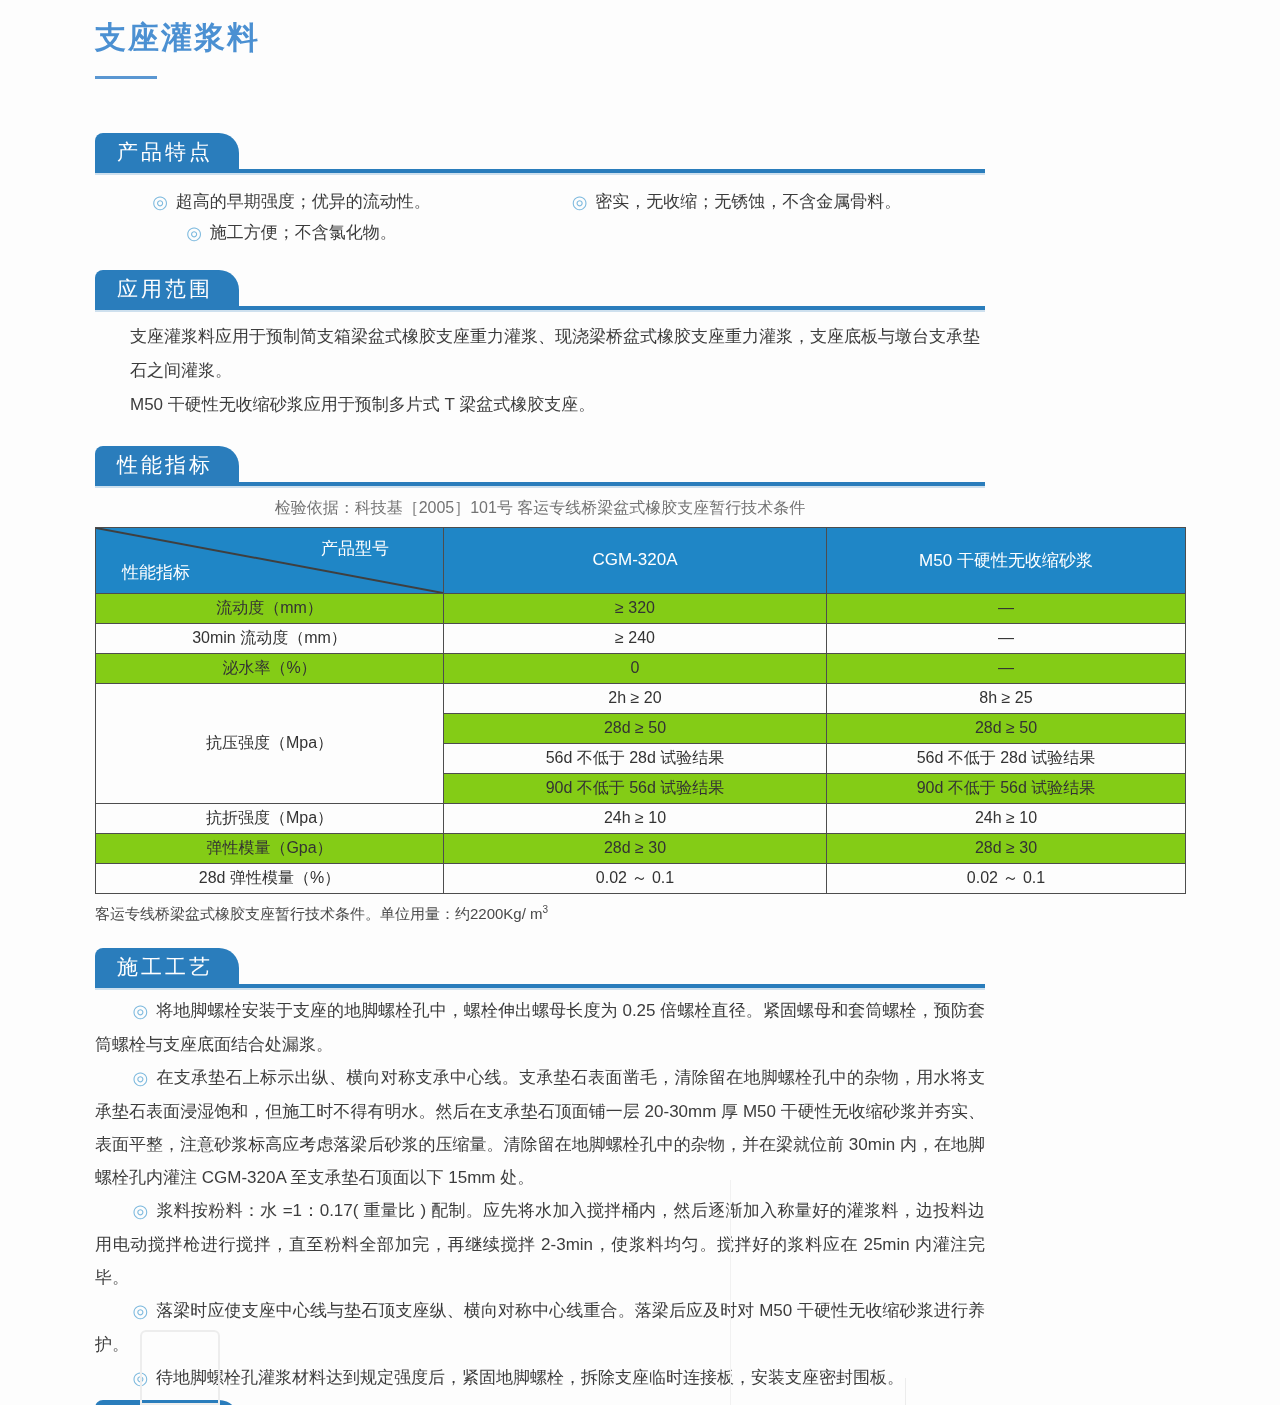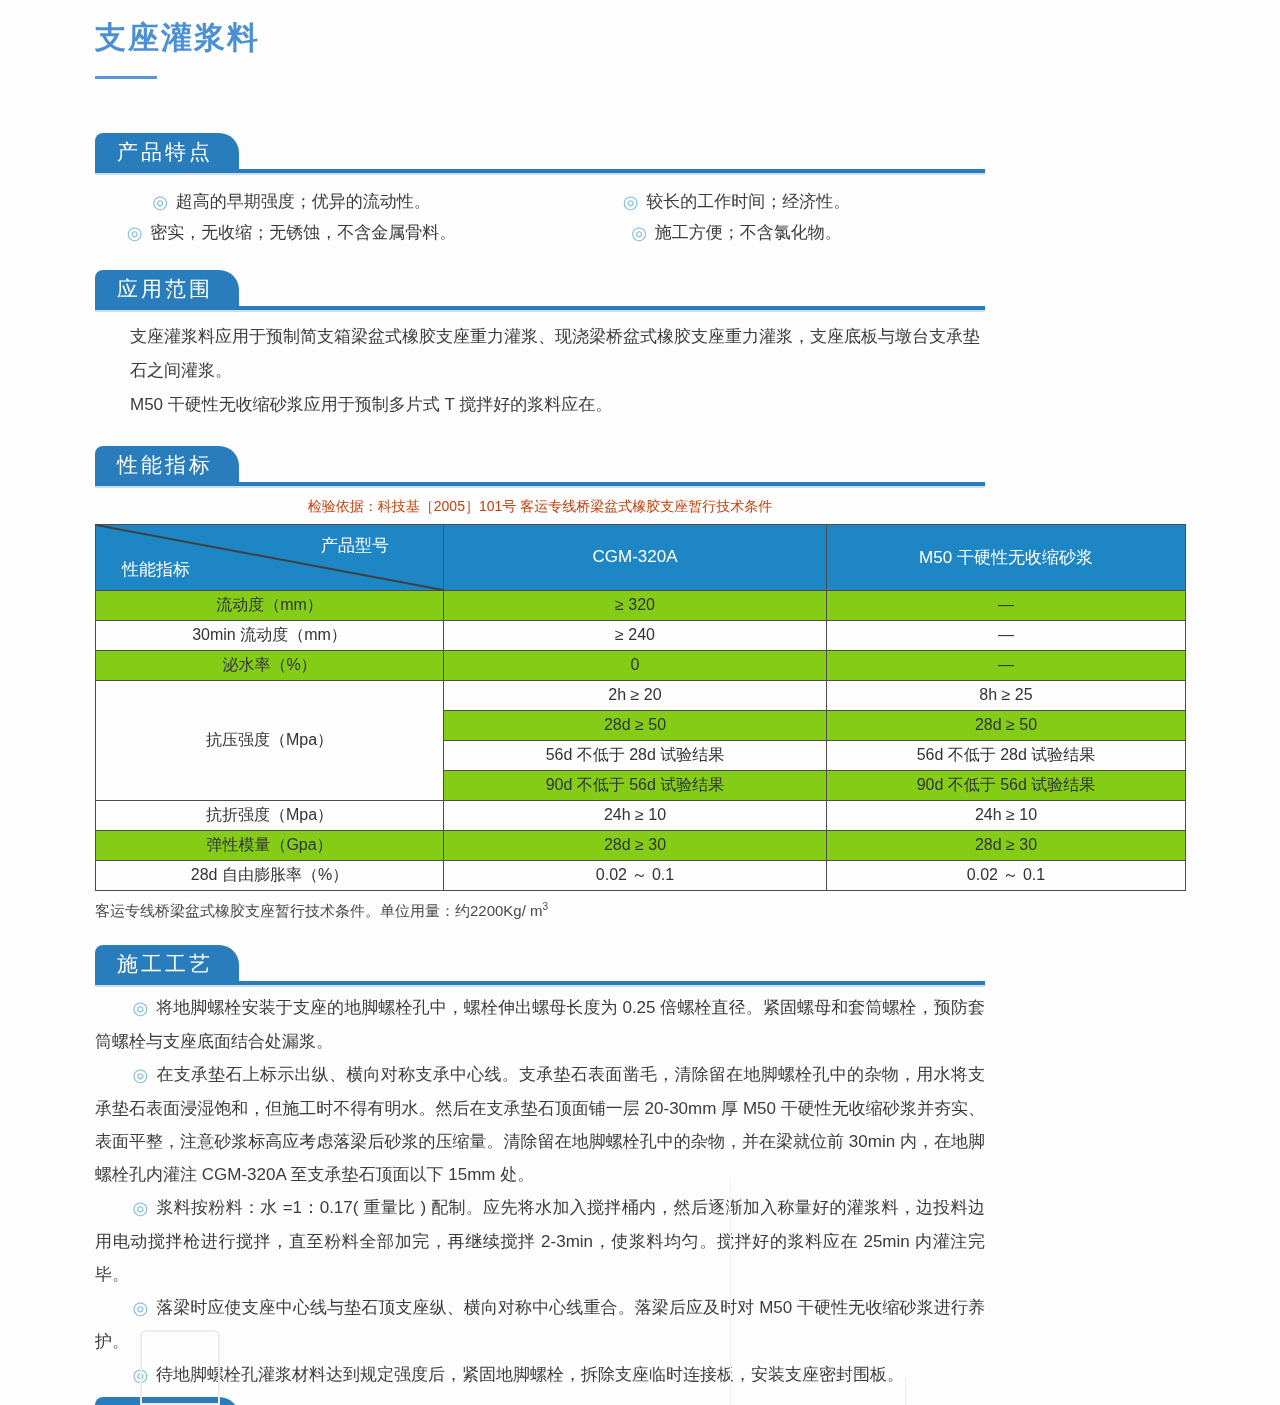--- a/index.html
+++ b/index.html
@@ -28,21 +28,21 @@
   
   .feature-grid { margin-top:13px; display:grid; grid-template-columns:393px 1fr; grid-auto-rows:31px; align-items:center;text-align:center; }
   .bullet-icon { color:#7cb9de; font-size:18px; margin-right:8px; vertical-align:-1px; }
   .feature-item, .pack-item { font-size:17px; color:#3c3c3c; }
 
   
   .app-body { margin:10px 0 0 35px; }
   .app-body p { margin:0; font-size:17px; line-height:34px; }
 
   
-  .basis-note { margin-top:12px; text-align:center; font-size:14px; color:#c2410c; }
+  .basis-note { margin-top:12px; text-align:center; font-size:16px; color:#737373; }
   table.perf { width:1090px; margin-top:8px; border-collapse:collapse; table-layout:fixed; }
   table.perf col.c1 { width:348px; } table.perf col.c2 { width:383px; } table.perf col.c3 { width:359px; }
   table.perf td, table.perf th { border:1px solid #4d4d4d; font-size:16px; font-weight:normal; text-align:center; padding:0; height:30px; color:#333; }
   table.perf tr.hdr th { background:#1f86c6; color:#ffffff; height:66px; font-size:17px; }
   td.shade, th.shade { background:#84cc16; }
   .corner-cell { position:relative; padding:0; }
   .corner-cell svg { position:absolute; left:0; top:0; width:100%; height:100%; }
   .corner-top { position:absolute; top:9px; right:54px; color:#fff; font-size:17px; }
   .corner-bottom { position:absolute; bottom:9px; left:26px; color:#fff; font-size:17px; }
   .tbl-footnote { margin-top:10px; font-size:15px; color:#4a4a4a; }
@@ -73,31 +73,30 @@
 <div class="page">
 
   <div class="doc-title">支座灌浆料</div>
   <div class="title-underline"></div>
 
   <div class="section-head mt-features">
     <span class="section-tab">产品特点</span>
   </div>
   <div class="feature-grid">
     <div class="feature-item"><span class="bullet-icon">◎</span><span>超高的早期强度；优异的流动性。</span></div>
-    <div class="feature-item"><span class="bullet-icon">◎</span><span>较长的工作时间；经济性。</span></div>
     <div class="feature-item"><span class="bullet-icon">◎</span><span>密实，无收缩；无锈蚀，不含金属骨料。</span></div>
     <div class="feature-item"><span class="bullet-icon">◎</span><span>施工方便；不含氯化物。</span></div>
   </div>
 
   <div class="section-head mt-app">
     <span class="section-tab">应用范围</span>
   </div>
   <div class="app-body">
     <p>支座灌浆料应用于预制简支箱梁盆式橡胶支座重力灌浆、现浇梁桥盆式橡胶支座重力灌浆，支座底板与墩台支承垫石之间灌浆。</p>
-    <p>M50 干硬性无收缩砂浆应用于预制多片式 T 搅拌好的浆料应在。</p>
+    <p>M50 干硬性无收缩砂浆应用于预制多片式 T 梁盆式橡胶支座。</p>
   </div>
 
   <div class="section-head mt-perf">
     <span class="section-tab">性能指标</span>
   </div>
   <div class="basis-note">检验依据：科技基［2005］101号 客运专线桥梁盆式橡胶支座暂行技术条件</div>
 
   <table class="perf">
     <colgroup>
         <col class="c1">
@@ -152,21 +151,21 @@
       <td>抗折强度（Mpa）</td>
       <td>24h ≥ 10</td>
       <td>24h ≥ 10</td>
     </tr>
     <tr>
       <td class="shade">弹性模量（Gpa）</td>
       <td class="shade">28d ≥ 30</td>
       <td class="shade">28d ≥ 30</td>
     </tr>
     <tr>
-      <td>28d 自由膨胀率（%）</td>
+      <td>28d 弹性模量（%）</td>
       <td>0.02 ～ 0.1</td>
       <td>0.02 ～ 0.1</td>
     </tr>
   </tbody>
     </table>
 
   <div class="tbl-footnote"><span>客运专线桥梁盆式橡胶支座暂行技术条件。单位用量：约2200Kg/ m</span><sup>3</sup></div>
 
   <div class="section-head mt-constr">
     <span class="section-tab">施工工艺</span>

